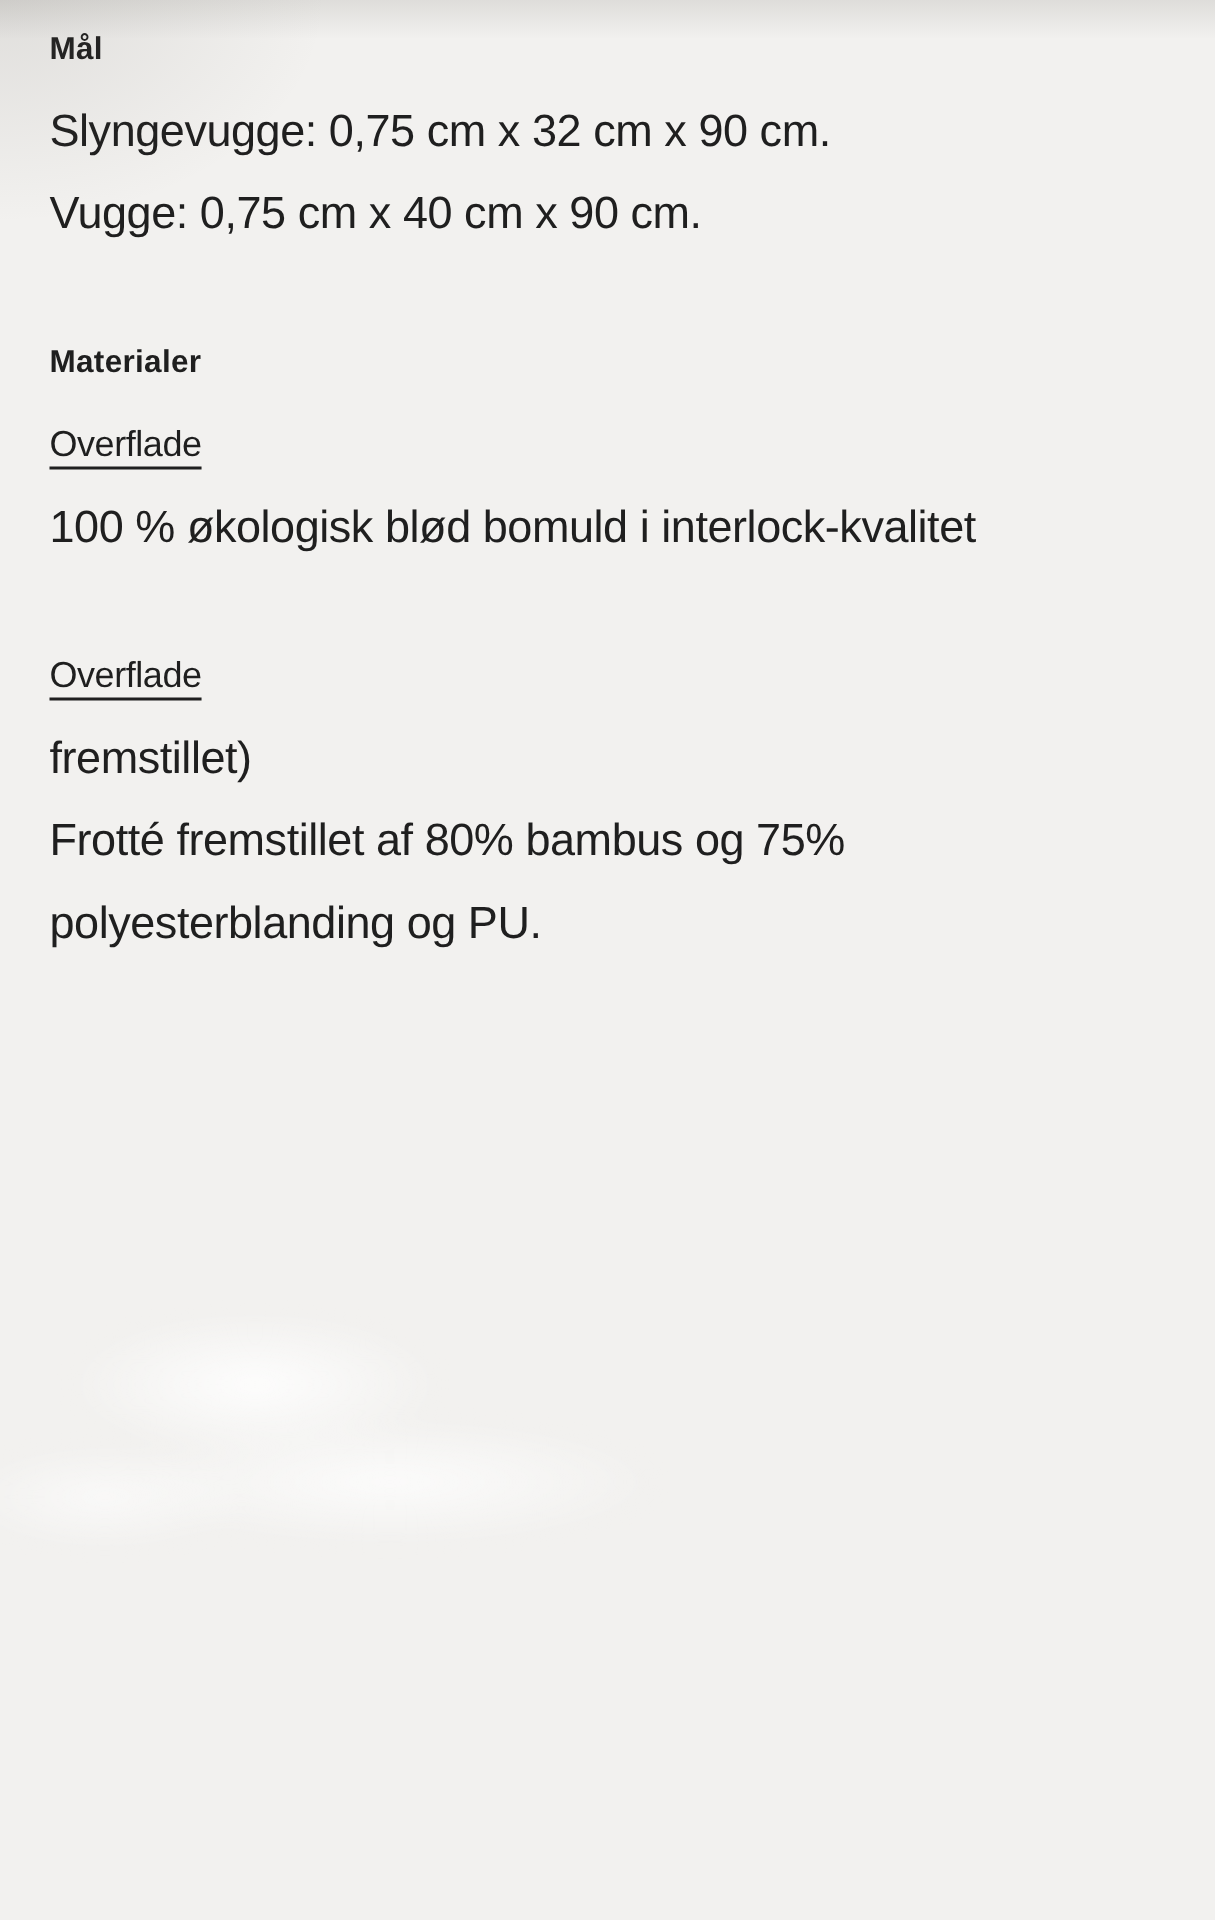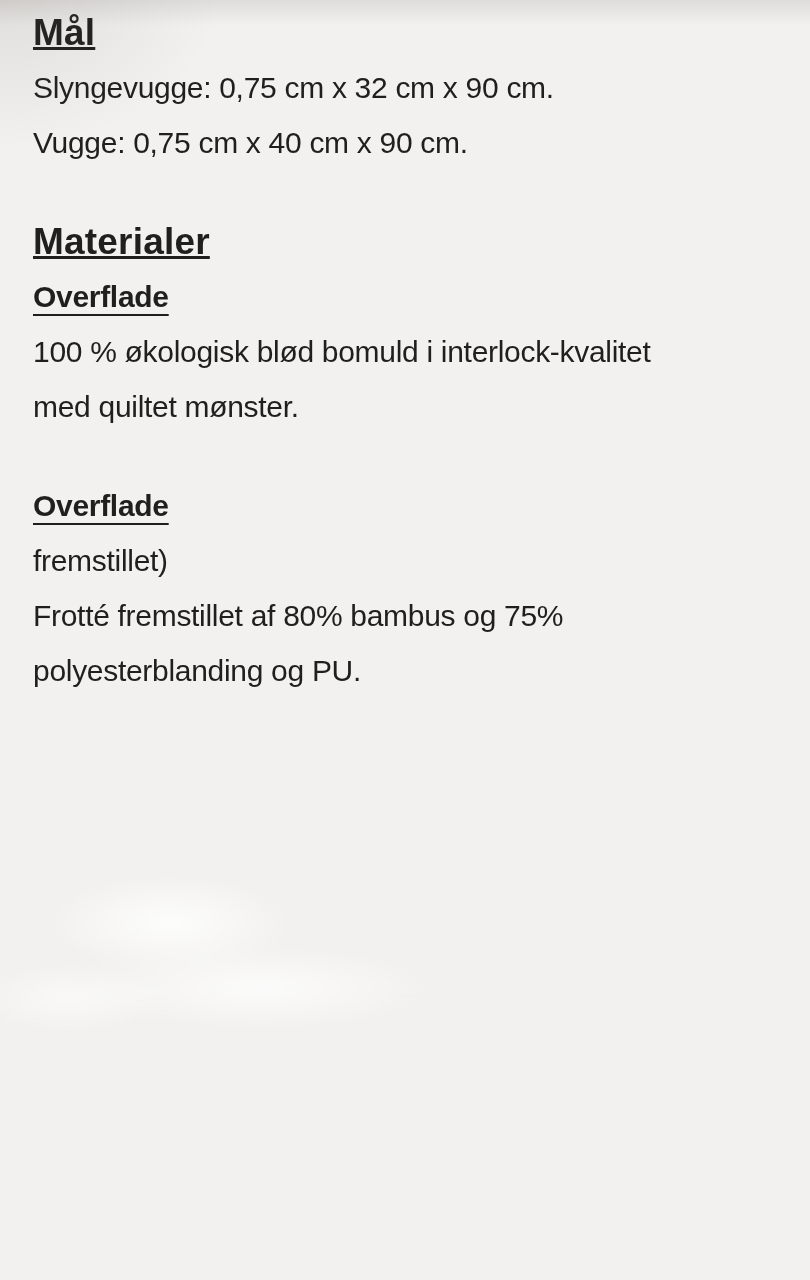--- a/index.html
+++ b/index.html
@@ -52,30 +52,28 @@
     pointer-events: none;
   }
   .line {
     font-size: 30px;
     line-height: 55px;
     letter-spacing: -0.3px;
     white-space: nowrap;
   }
   .heading {
     font-weight: 700;
-    font-size: 37px;
+    font-size: 21px;
     line-height: 55px;
     letter-spacing: 0.2px;
-    text-decoration: underline;
   }
   .subheading {
-    font-size: 30px;
+    font-size: 24px;
     line-height: 55px;
     letter-spacing: -0.3px;
-    font-weight: bold;
   }
   .subheading .u {
     text-decoration: underline;
     text-decoration-thickness: 2px;
     text-underline-offset: 7px;
   }
   .section-gap { margin-top: 44px; }
   .big-gap { margin-top: 198px; }
 </style>
 </head>
@@ -93,21 +91,20 @@
     <div class="line">Vugge: 0,75 cm x 40 cm x 90 cm.</div>
   </section>
 
   <section class="section-gap">
     <div class="heading">Materialer</div>
 
     <div class="subheading">
       <span class="u">Overflade</span>
     </div>
     <div class="line">100 % økologisk blød bomuld i interlock-kvalitet</div>
-    <div class="line">med quiltet mønster.</div>
 
     <div class="subheading section-gap">
       <span class="u">Overflade</span>
     </div>
     <div class="line">fremstillet)</div>
 
     <div class="line">Frotté fremstillet af 80% bambus og 75%</div>
     <div class="line">polyesterblanding og PU.</div>
   </section>
 

